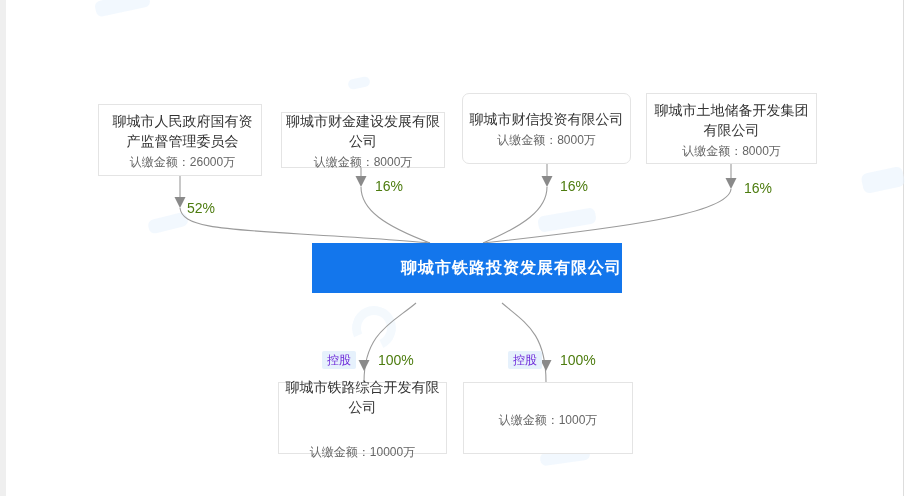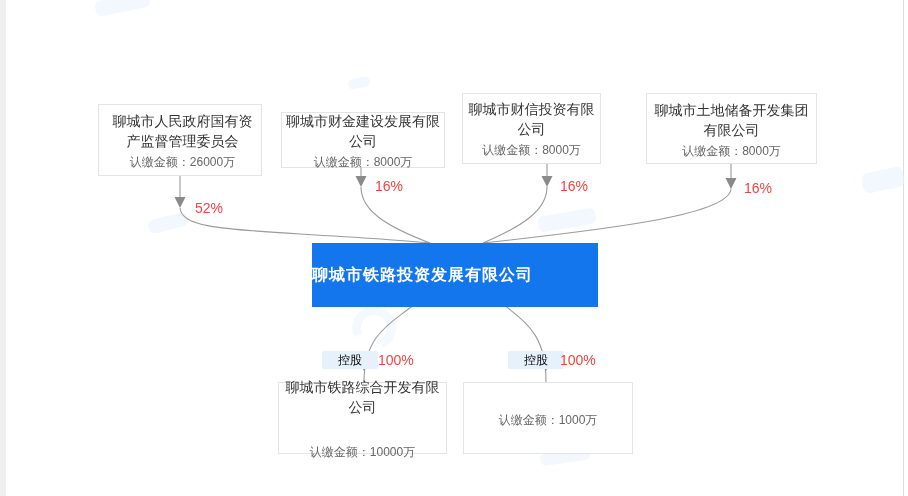--- a/index.html
+++ b/index.html
@@ -10,29 +10,29 @@
   .edge-left{position:absolute;left:0;top:0;width:6px;height:496px;background:#efefef;}
   .edge-right{position:absolute;left:903px;top:0;width:1px;height:496px;background:#dddddd;}
   .node{
     position:absolute;background:#ffffff;border:1px solid #e4e4e4;box-sizing:border-box;
     display:flex;flex-direction:column;align-items:center;justify-content:center;
     text-align:center;padding:4px 3px;cursor:pointer;z-index:3;
   }
   .node .name{font-size:14px;color:#333333;line-height:20px;}
   .node .amount{font-size:12px;color:#666666;margin-top:4px;line-height:15px;}
   .center-node{
-    position:absolute;left:312px;top:243px;width:286px;height:64px;background:#1376EC;
-    display:flex;align-items:center;justify-content:flex-start;z-index:3;cursor:pointer;
+    position:absolute;left:312px;top:243px;width:286px;height:50px;background:#1376EC;
+    display:flex;align-items:center;justify-content:flex-end;z-index:3;cursor:pointer;padding-left:24px;
   }
   .center-node .cname{color:#ffffff;font-size:16px;font-weight:bold;letter-spacing:1px;}
   .links{position:absolute;left:0;top:0;z-index:2;pointer-events:none;}
-  .pct{position:absolute;color:#ef4444;font-size:14px;line-height:16px;z-index:4;}
+  .pct{position:absolute;color:#4d7c0f;font-size:14px;line-height:16px;z-index:4;}
   .badge{
-    position:absolute;color:#000000;font-size:12px;line-height:16px;background:#E6F1FC;
-    padding:1px 16px;border-radius:2px;z-index:4;
+    position:absolute;color:#6d28d9;font-size:12px;line-height:16px;background:#E6F1FC;
+    padding:1px 5px;border-radius:2px;z-index:4;
   }
   .wm{position:absolute;background:#EAF4FD;border-radius:6px;opacity:.6;z-index:1;}
   .wm-ring{
     position:absolute;width:44px;height:44px;border:9px solid #EAF4FD;border-radius:50%;
     opacity:.5;background:transparent;z-index:1;box-sizing:border-box;
   }
 </style>
 </head>
 <body>
 
@@ -73,30 +73,30 @@
   </svg>
 
   <div class="node" style="left:98px;top:104px;width:164px;height:72px;padding-left:8px;">
     <div class="name">聊城市人民政府国有资产监督管理委员会</div>
     <div class="amount">认缴金额：26000万</div>
   </div>
   <div class="node" style="left:281px;top:93px;width:164px;height:56px;margin-top:19px;">
     <div class="name">聊城市财金建设发展有限公司</div>
     <div class="amount">认缴金额：8000万</div>
   </div>
-  <div class="node" style="left:462px;top:93px;width:139px;height:71px;">
+  <div class="node" style="left:462px;top:93px;width:169px;height:71px;border-radius:7px;">
     <div class="name">聊城市财信投资有限公司</div>
     <div class="amount">认缴金额：8000万</div>
   </div>
   <div class="node" style="left:646px;top:93px;width:171px;height:71px;justify-content:flex-end;">
     <div class="name">聊城市土地储备开发集团有限公司</div>
     <div class="amount">认缴金额：8000万</div>
   </div>
 
-  <div class="pct" style="left:195px;top:200px;">52%</div>
+  <div class="pct" style="left:187px;top:200px;">52%</div>
   <div class="pct" style="left:375px;top:178px;">16%</div>
   <div class="pct" style="left:560px;top:178px;">16%</div>
   <div class="pct" style="left:744px;top:180px;">16%</div>
 
   <div class="center-node">
     <span class="cname">聊城市铁路投资发展有限公司</span>
   </div>
 
   <div class="badge" style="left:322px;top:351px;">控股</div>
   <div class="pct" style="left:378px;top:352px;">100%</div>

